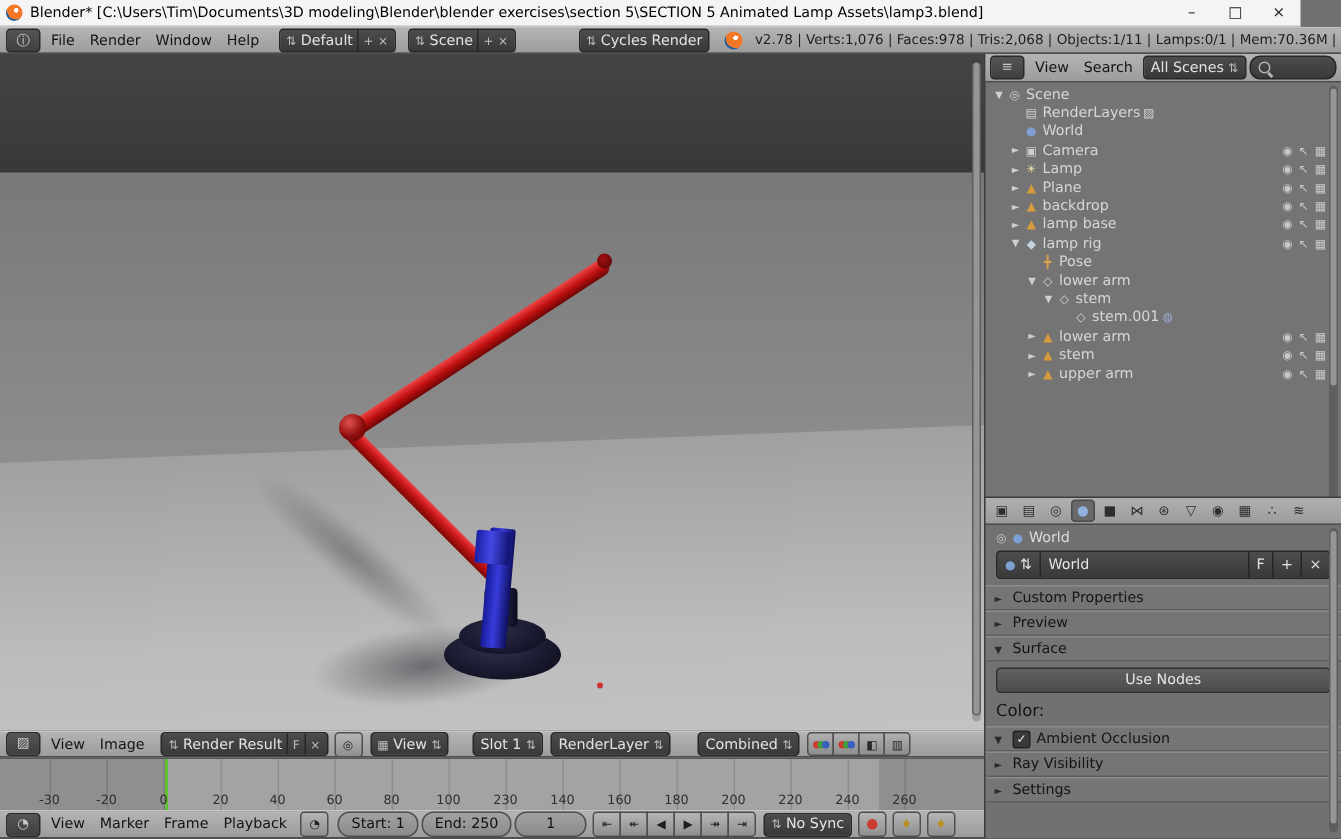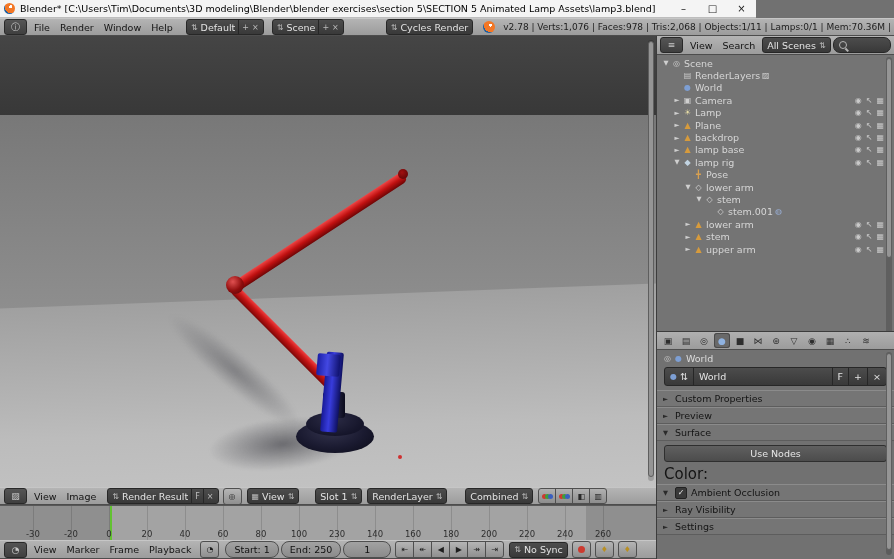--- a/index.html
+++ b/index.html
@@ -1,19 +1,19 @@
 <!DOCTYPE html>
 <html style="--frame-line: #62c231; --record-red: #cc3a2f; --lamp-red: #c01212; --lamp-blue: #2a2ec0; --accent-orange: #f37726;"><head>
 <meta charset="utf-8">
 <style>
   html,body{margin:0;padding:0}
   body{width:894px;height:559px;position:relative;overflow:hidden;background:#717171;
        font-family:"DejaVu Sans", sans-serif;font-size:10px;-webkit-font-smoothing:antialiased;cursor:default}
   
-  .titlebar{position:absolute;left:0;top:0;width:756px;height:18px;background:#f4f4f4;border-bottom:1px solid #bdbdbd;
+  .titlebar{position:absolute;left:0;top:0;width:867px;height:18px;background:#f4f4f4;border-bottom:1px solid #bdbdbd;
             display:flex;align-items:center;box-sizing:border-box;color:#000}
   .blogo{width:11px;height:11px;border-radius:50%;margin:0 5px 0 4px;flex:none;
          background:radial-gradient(circle at 62% 35%, #ffffff 0 1.5px, #f37726 1.6px 62%, #1f5f9e 63%)}
   .title{font-size:9.5px;white-space:nowrap;overflow:hidden;flex:1}
   .wbtns{display:flex;height:100%;flex:none}
   .wbtn{width:29px;height:100%;display:flex;align-items:center;justify-content:center;font-size:10px;color:#222}
   
   .hdr{position:absolute;display:flex;align-items:center;gap:2px;box-sizing:border-box;padding:0 4px;
        background:linear-gradient(#b4b4b4,#9c9c9c);border-top:1px solid #c6c6c6;border-bottom:1px solid #4d4d4d}
   .menu-item{color:#131313;font-size:9.5px;padding:0 5px}
@@ -119,21 +119,21 @@
   .dbseg{display:flex;align-items:center;gap:3px;padding:0 5px;align-self:stretch}
   .dbseg.grow{flex:1}
   .dbdiv{width:1px;align-self:stretch;background:#262626}
   .phead{display:flex;align-items:center;height:15px;padding:0 6px;gap:4px;font-size:9.5px;color:#141414;
          border-top:1px solid #8b8b8b;border-bottom:1px solid #5d5d5d;background:#757575}
   .ptri{font-size:6.5px;color:#2a2a2a;width:8px;flex:none}
   .chk{width:10px;height:10px;background:#3a3a3a;border:1px solid #222;border-radius:2px;color:#e8e8e8;font-size:8px;
        display:flex;align-items:center;justify-content:center;flex:none}
   .btn-wide{margin:4px 7px 3px;height:15px;display:flex;align-items:center;justify-content:center;
             background:linear-gradient(#606060,#4c4c4c);border:1px solid #2f2f2f;border-radius:3px;color:#e6e6e6;font-size:9.5px}
-  .color-row{display:flex;align-items:center;padding:2px 7px 4px;font-size:15px;color:#141414;height:13px}
+  .color-row{display:flex;align-items:center;padding:2px 7px 4px;font-size:11px;color:#141414;height:13px}
   .ao-row{display:flex;gap:4px;padding:4px 7px 5px}
   .slider{flex:1;height:14px;display:flex;align-items:center;justify-content:space-between;
           background:linear-gradient(#454545,#3a3a3a);border:1px solid #262626;border-radius:8px;
           color:#dedede;font-size:9px;padding:0 7px;white-space:nowrap}
   .slider.disabled{opacity:.78}
 </style>
 </head>
 <body>
 
 <div class="titlebar" data-name="window-titlebar">

